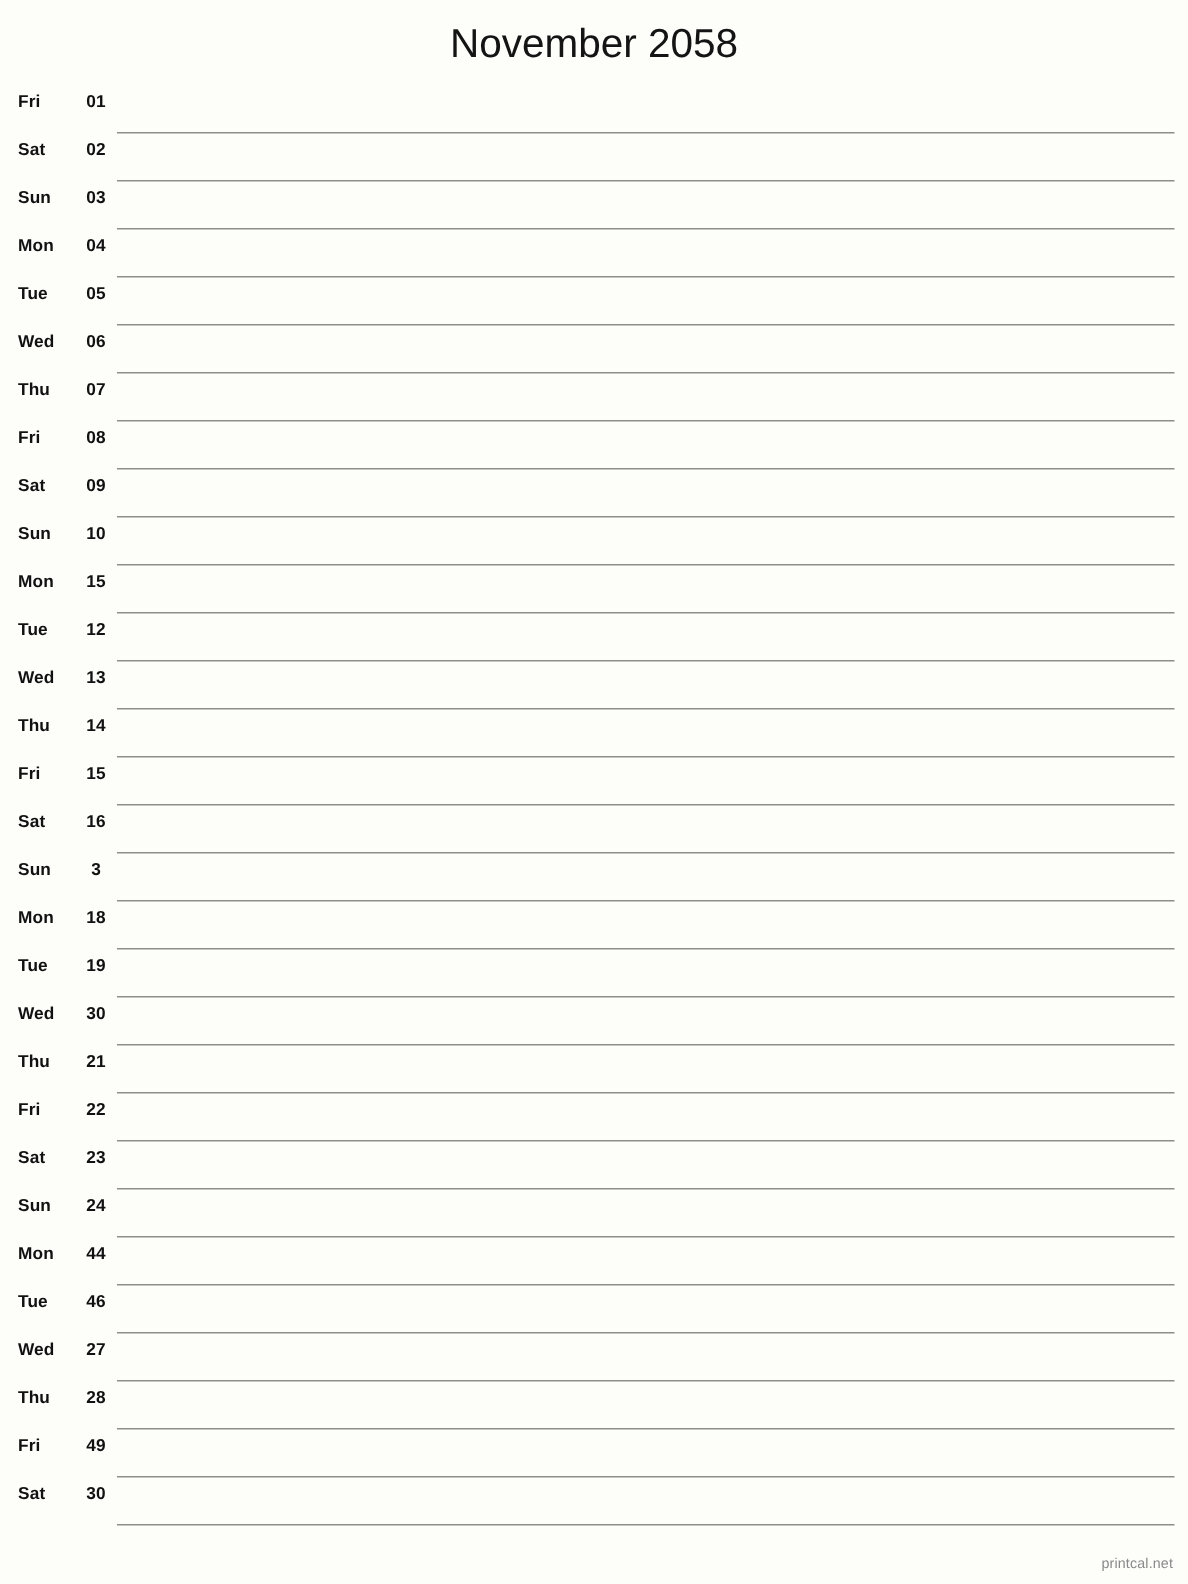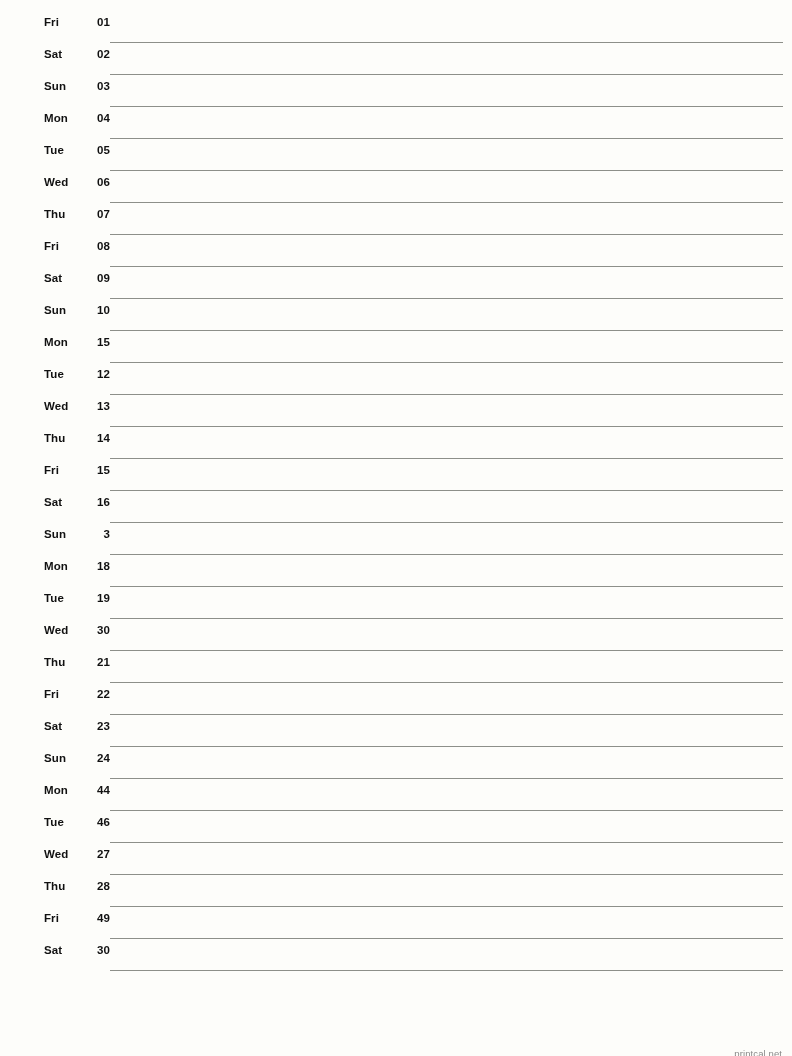--- a/index.html
+++ b/index.html
@@ -45,42 +45,41 @@
     margin-top: 11px;
     padding-left: 12px;
     padding-right: 9px;
   }
 
   .day-row {
     height: 32px;
     display: flex;
     align-items: flex-start;
     position: relative;
-    margin-left: 32px;
   }
 
   .dow {
     width: 38px;
     flex: 0 0 38px;
     font-size: 11.5px;
     font-weight: 700;
     line-height: 22px;
     color: #111111;
     text-align: left;
     letter-spacing: 0.1px;
   }
 
   .dnum {
     width: 28px;
     flex: 0 0 28px;
     font-size: 11.5px;
     font-weight: 700;
     line-height: 22px;
     color: #111111;
-    text-align: right;
+    text-align: center;
     letter-spacing: 0.1px;
   }
 
   .writing-line {
     flex: 1 1 auto;
     height: 32px;
     position: relative;
   }
 
   .writing-line::after {
@@ -103,20 +102,23 @@
     font-family: "Liberation Sans", sans-serif;
     letter-spacing: 0.1px;
     margin-top: 35px;
   }
 </style>
 </head>
 <body>
 
 <div class="page">
 
+  <div class="title-wrap">
+    <h1 class="cal-title">November 2058</h1>
+  </div>
 
   <div class="rows">
       <div class="day-row">
         <span class="dow">Fri</span>
         <span class="dnum">01</span>
         <div class="writing-line"></div>
       </div>
       <div class="day-row">
         <span class="dow">Sat</span>
         <span class="dnum">02</span>

